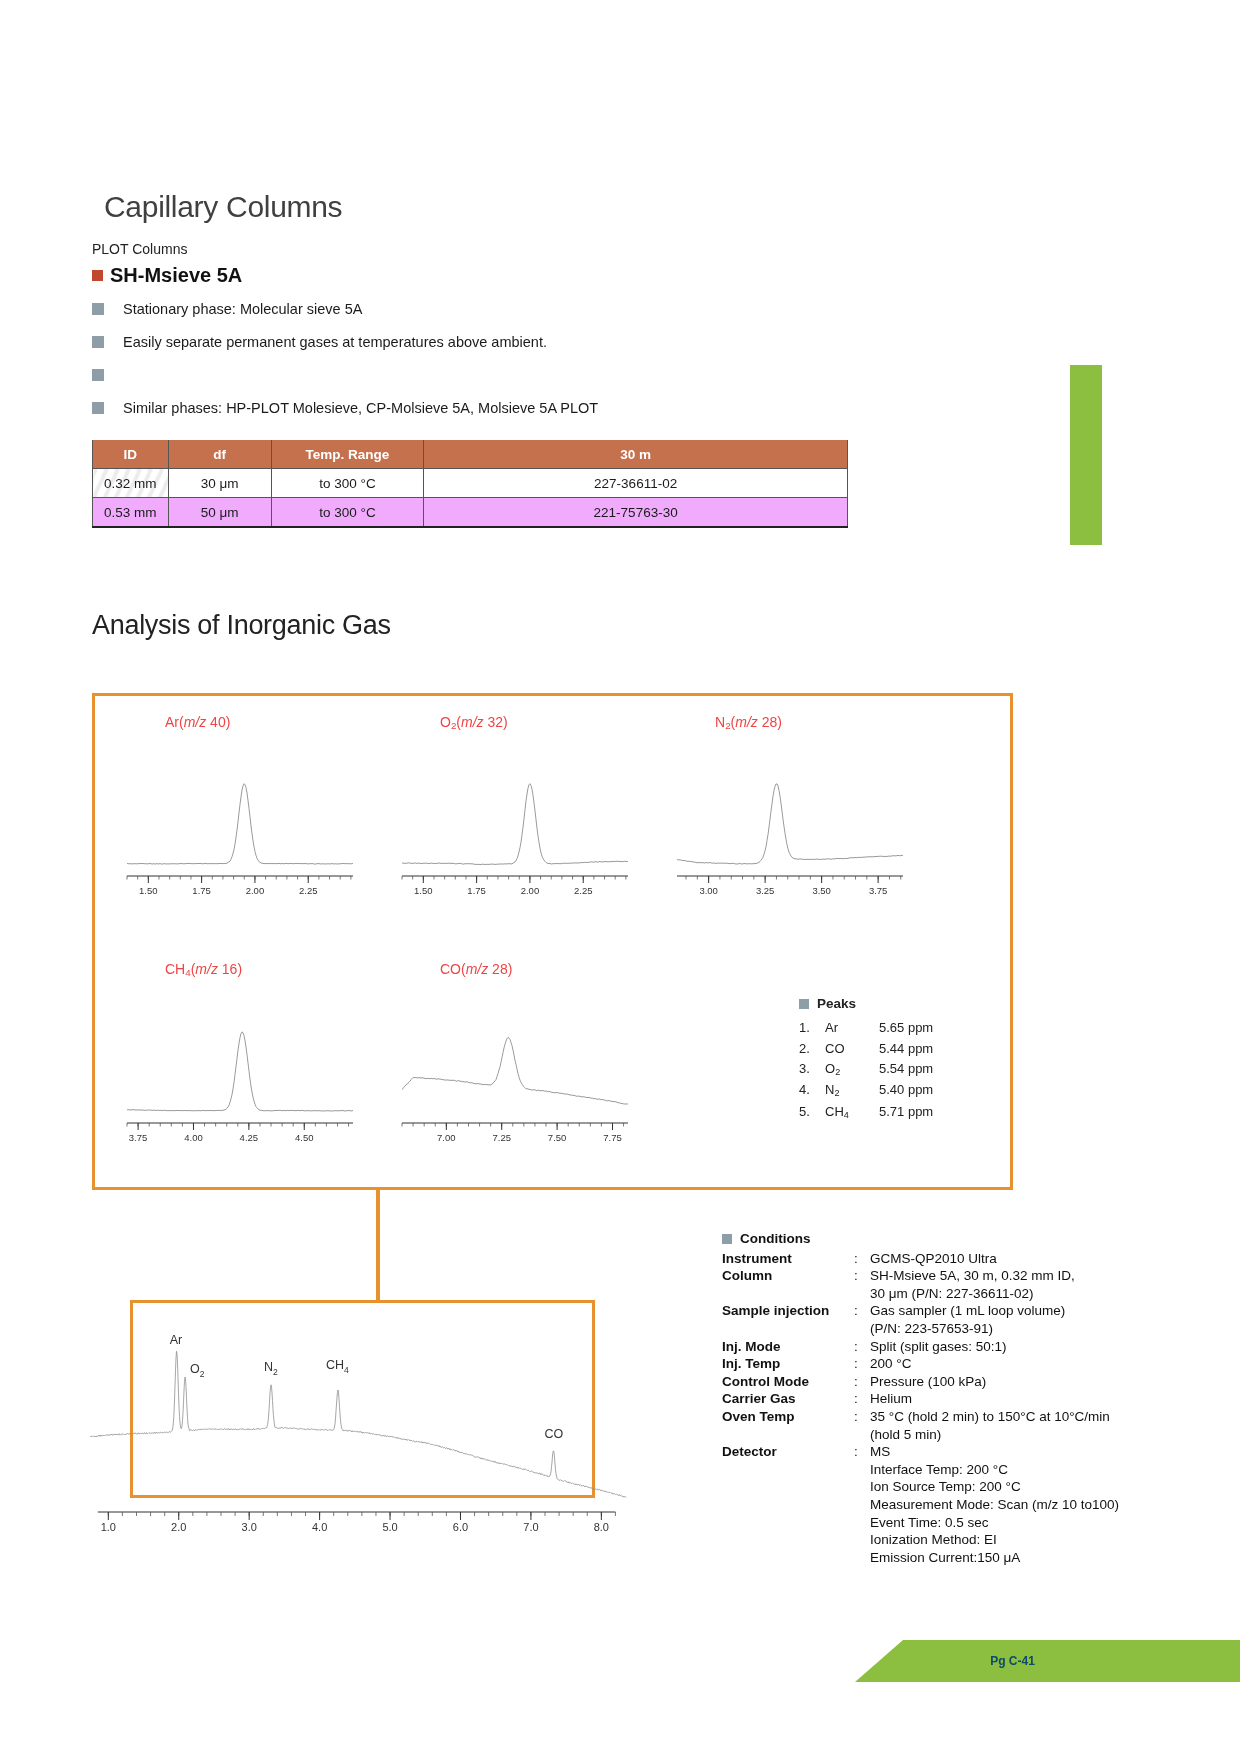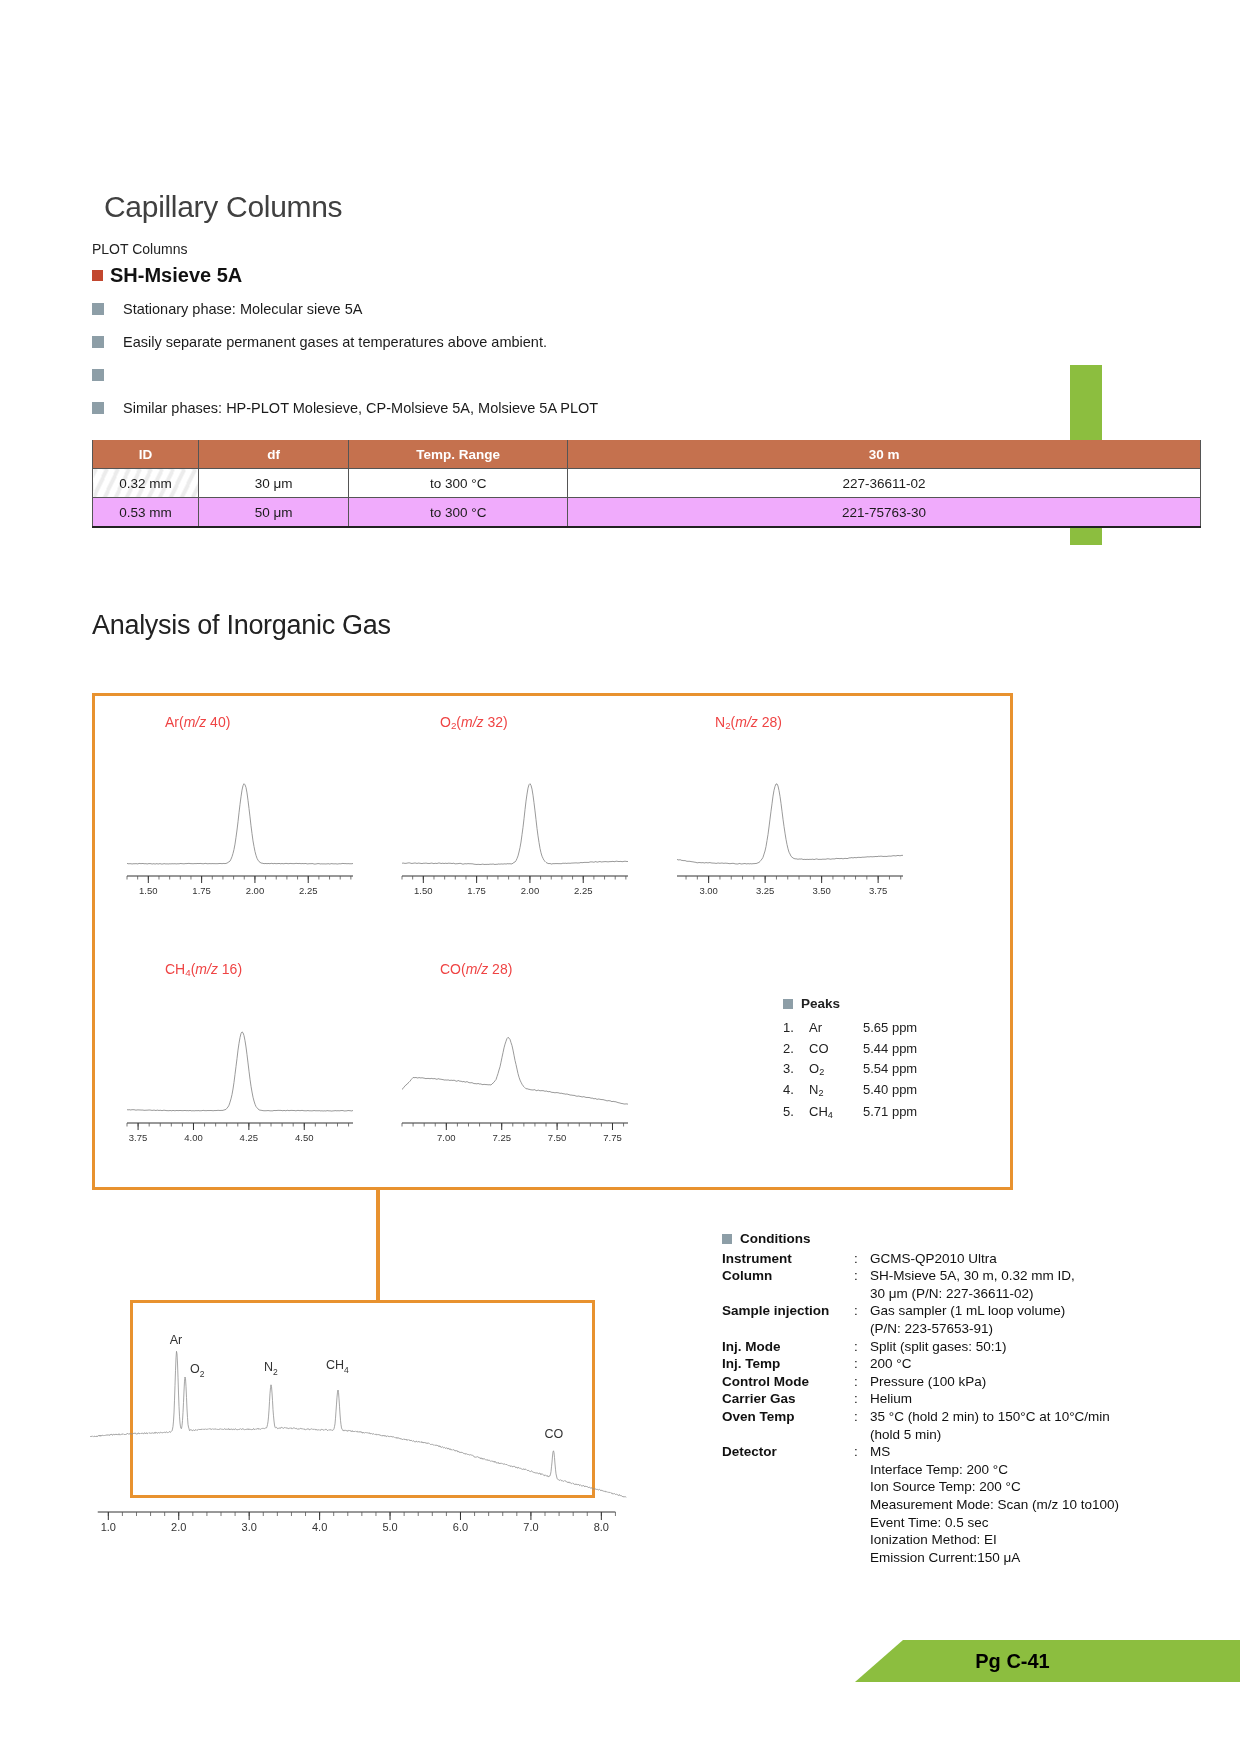--- a/index.html
+++ b/index.html
@@ -16,55 +16,55 @@
   .product-head{position:absolute;left:92px;top:264px;display:flex;align-items:center;gap:7px;}
   .sq{display:inline-block;flex:none;}
   .sq.red{width:11px;height:11px;background:#C2472F;}
   .sq.gray{width:12px;height:12px;background:#8D9EA7;}
   .sq.gray.sm{width:10px;height:10px;}
   .product-name{font-size:20px;font-weight:bold;margin:0;color:#111;}
   
   .features{position:absolute;left:92px;top:300px;list-style:none;margin:0;padding:0;}
   .features li{display:flex;align-items:center;gap:19px;font-size:14.5px;height:18px;margin-bottom:15px;color:#1b1b1b;}
   
-  .spec-table{position:absolute;left:92px;top:440px;width:1109px;border-collapse:collapse;font-size:13.5px;border-bottom:2px solid #222;}
+  .spec-table{position:absolute;left:92px;top:440px;width:756px;border-collapse:collapse;font-size:13.5px;border-bottom:2px solid #222;}
   .spec-table th{background:#C5714E;color:#fff;font-weight:bold;height:26px;border-right:1px solid #555;text-align:center;}
   .spec-table th:first-child{border-left:1px solid #555;}
   .spec-table td{height:26px;text-align:center;border:1px solid #555;border-bottom:none;background:#fff;}
   .spec-table tr.alt td{background:#f0abfc;}
   .spec-table td.hatch{background-image:repeating-linear-gradient(115deg,rgba(110,110,110,0.13) 0 4px,rgba(0,0,0,0) 4px 10px);}
   
   .analysis-title{position:absolute;left:92px;top:610px;font-size:27px;font-weight:400;margin:0;color:#222;letter-spacing:-0.3px;}
   
   .big-box{position:absolute;left:92px;top:693px;width:915px;height:491px;border:3px solid #E8922F;background:#fff;}
   .mini-chart{position:absolute;width:242px;}
   .chart-title{font-size:14px;color:#ef4444;margin:0 0 40px 40px;height:16px;white-space:nowrap;}
   .chart-title i{font-style:italic;}
   sub{font-size:70%;vertical-align:-18%;}
   
-  .legend{position:absolute;left:688px;top:300px;font-size:13px;color:#222;}
+  .legend{position:absolute;left:704px;top:300px;font-size:13px;color:#222;}
   .legend-head{display:flex;align-items:center;gap:8px;font-weight:bold;margin-bottom:9px;font-size:13.5px;}
   .legend-row{display:grid;grid-template-columns:26px 54px auto;margin-bottom:5.5px;}
   
   .connector{position:absolute;left:376px;top:1190px;width:4px;height:112px;background:#E8922F;}
   .small-box{position:absolute;left:130px;top:1300px;width:459px;height:192px;border:3px solid #E8922F;}
   #tic-chart{position:absolute;left:88px;top:1302px;}
   
   .conditions{position:absolute;left:722px;top:1230px;width:450px;font-size:13.5px;line-height:17.6px;color:#111;}
   .cond-head{display:flex;align-items:center;gap:8px;font-weight:bold;margin-bottom:2px;}
   .cond-row{display:flex;}
   .cond-label{width:132px;font-weight:bold;flex:none;}
   .cond-colon{width:16px;flex:none;}
   .cond-value{flex:1;}
   
   .green-tab{position:absolute;left:1070px;top:365px;width:32px;height:180px;background:#8CBE3F;}
   .footer-band{position:absolute;left:855px;top:1640px;width:385px;height:42px;background:#8CBE3F;
     clip-path:polygon(48px 0,100% 0,100% 100%,0 100%);
     display:flex;align-items:center;justify-content:center;padding-right:70px;box-sizing:border-box;}
-  .footer-band span{color:#000000;font-weight:bold;font-size:20px;}
+  .footer-band span{color:#0c4a6e;font-weight:bold;font-size:12px;}
   svg text{font-family:"Liberation Sans","DejaVu Sans",sans-serif;}
 </style>
 </head>
 <body>
 
 <div class="page">
 
   <div class="doc-header">
     <h1 class="doc-title">Capillary Columns</h1>
     <div class="doc-subtitle">PLOT Columns</div>

